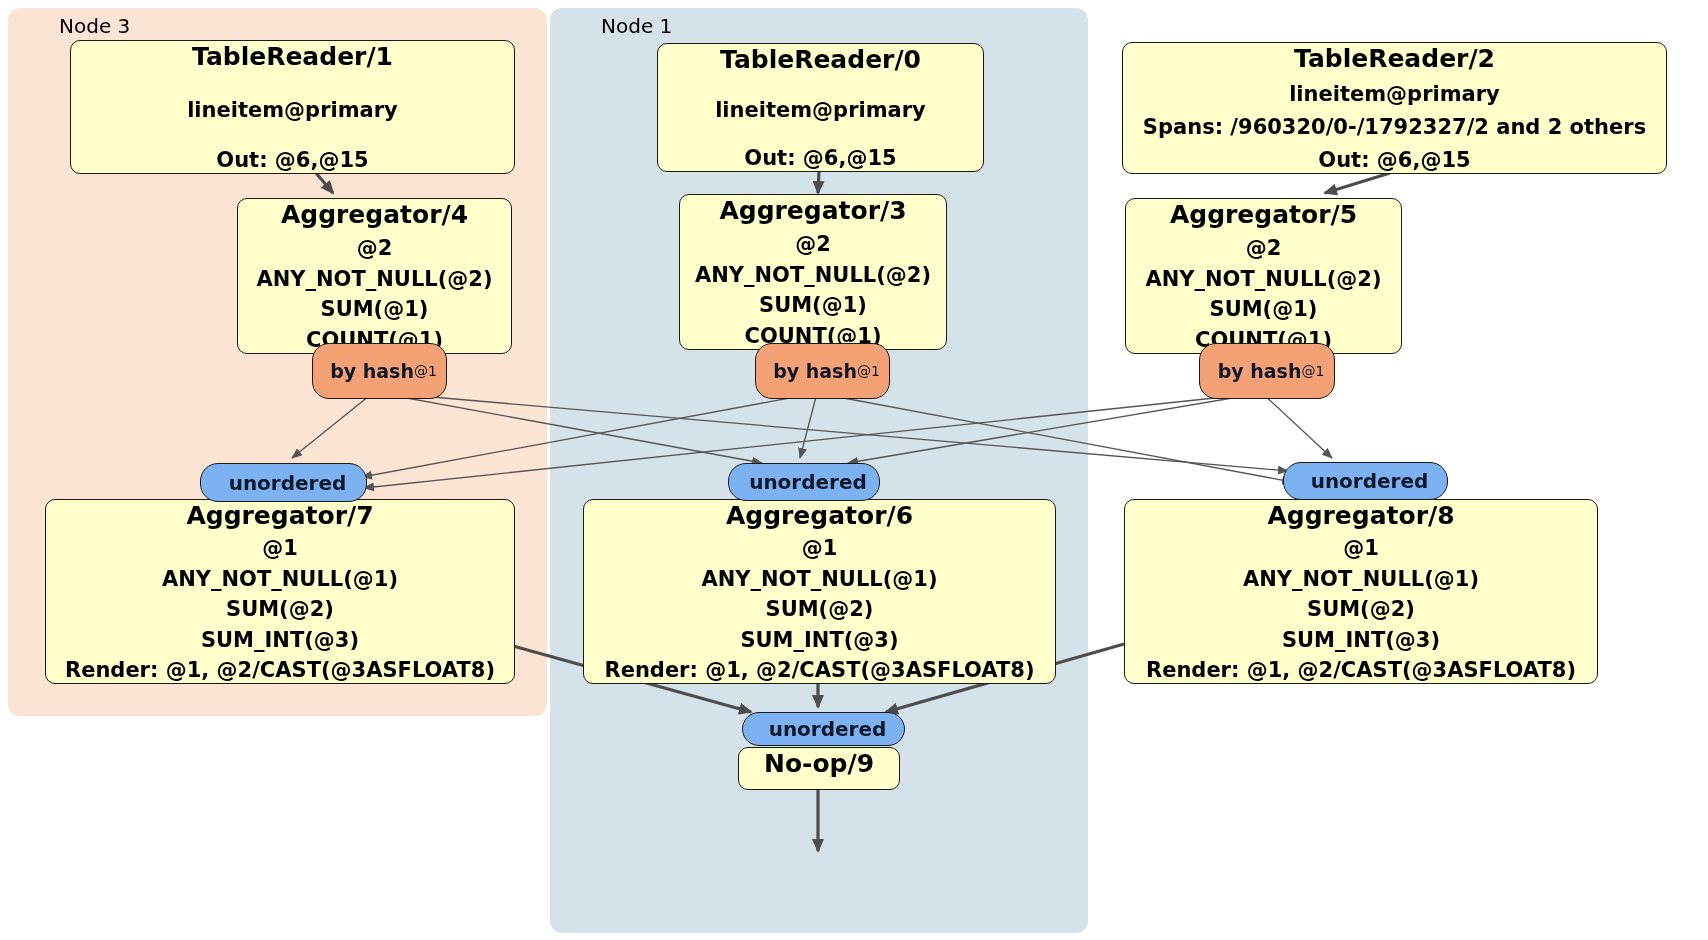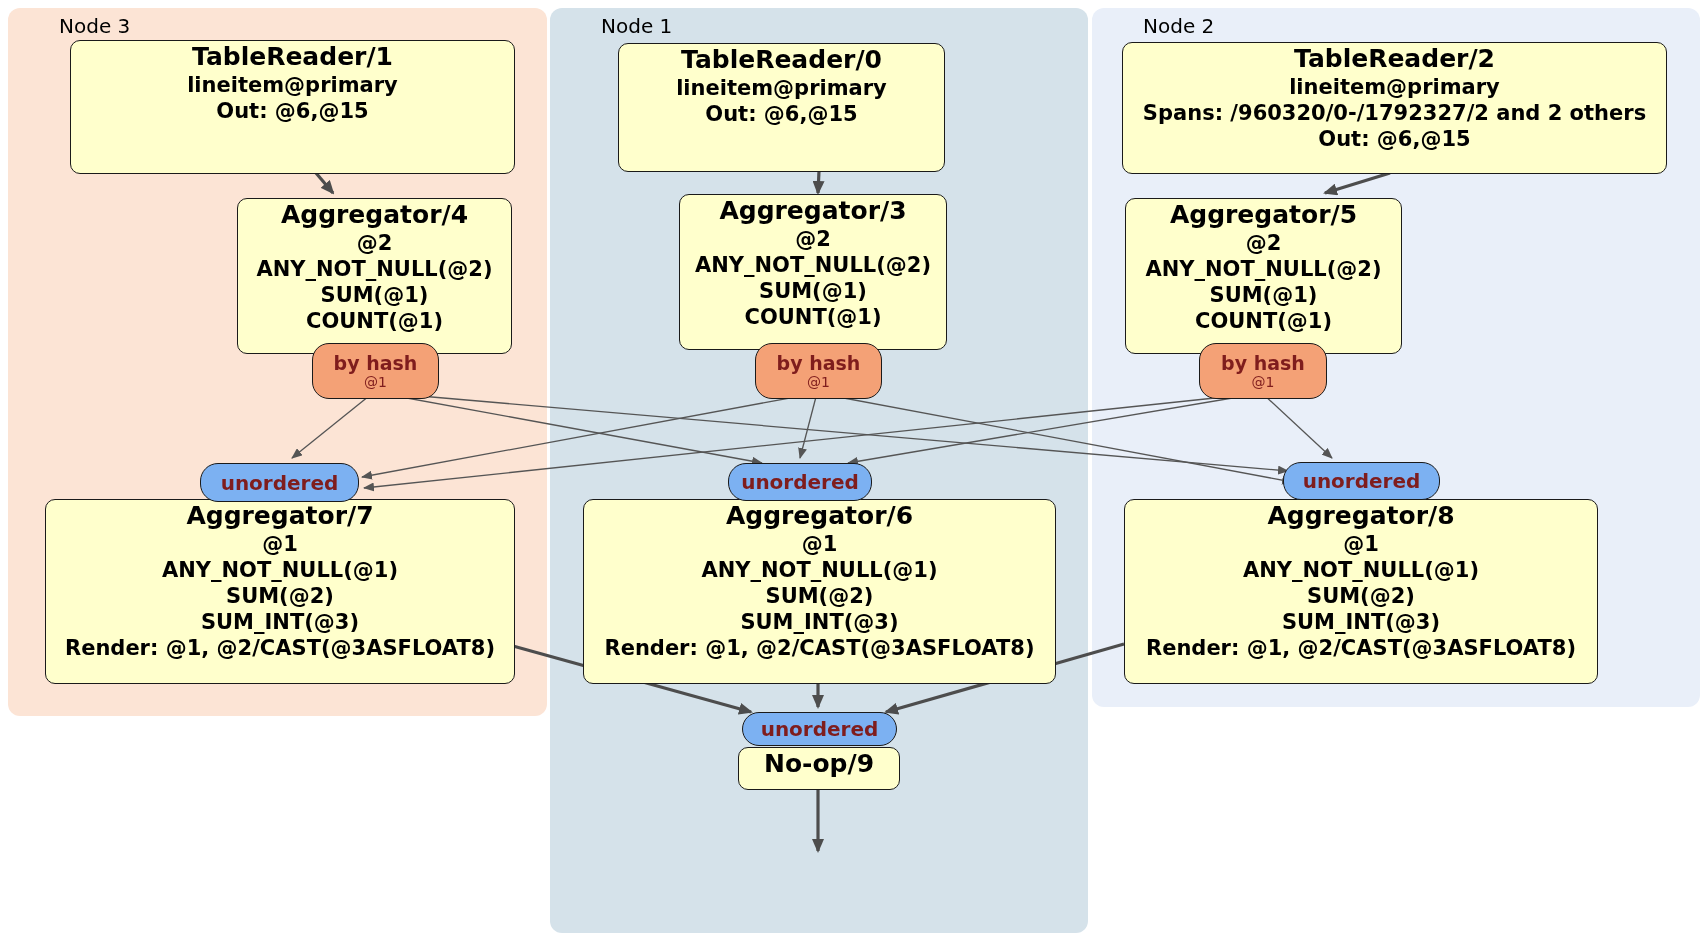--- a/index.html
+++ b/index.html
@@ -2,44 +2,41 @@
 <html style="--panel-node3-bg: #fce4d5; --panel-node1-bg: #d5e2ea; --panel-node2-bg: #e9eff9; --box-bg: #ffffcc; --router-bg: #f4a176; --sync-bg: #7cb1f2; --border: #1a1a1a; --edge-thin: #555555; --edge-thick: #4d4d4d;"><head>
 <meta charset="utf-8">
 <style>
   html,body{margin:0;padding:0;background:#ffffff;}
   .canvas{position:relative;width:1708px;height:940px;background:#ffffff;
           font-family:"DejaVu Sans",sans-serif;overflow:hidden;}
   .panel{position:absolute;border-radius:12px;z-index:0;}
   .panel-label{position:absolute;top:6px;left:11px;font-size:20px;color:#000;margin-left:40px;}
   .edges{position:absolute;left:0;top:0;z-index:1;}
   .nbox{position:absolute;background:var(--box-bg,#ffffcc);border:1.6px solid var(--border,#1a1a1a);
-        border-radius:10px;display:flex;flex-direction:column;justify-content:flex-start;
+        border-radius:10px;display:flex;flex-direction:column;justify-content:space-between;
         align-items:center;text-align:center;z-index:2;color:#000;}
   .nbox .title{font-weight:bold;font-size:25px;line-height:31px;}
   .nbox .line{font-size:21px;line-height:26px;white-space:nowrap;font-weight:bold;}
   .pill{position:absolute;border:1.6px solid var(--border,#1a1a1a);display:flex;
-        flex-direction:column;justify-content:center;align-items:center;z-index:3;color:#7f1d1d;}
+        flex-direction:row;justify-content:center;align-items:center;z-index:3;color:#0f172a;padding-left:8px;}
   .router{background:var(--router-bg,#f4a176);border-radius:17px;}
   .router .rl{font-weight:bold;font-size:19px;line-height:22px;}
   .router .rd{font-size:14px;line-height:16px;}
   .sync{background:var(--sync-bg,#7cb1f2);border-radius:18px;font-weight:bold;font-size:20px;}
 </style>
 </head>
 <body>
 
 <div class="canvas">
 
   <div class="panel" style="left:8px;top:8px;width:539px;height:708px;background:var(--panel-node3-bg)">
     <div class="panel-label">Node 3</div>
   </div>
   <div class="panel" style="left:550px;top:8px;width:538px;height:925px;background:var(--panel-node1-bg)">
     <div class="panel-label">Node 1</div>
-  </div>
-  <div class="panel" style="left:1092px;top:8px;width:608px;height:699px;background:var(--panel-node2-bg)">
-    <div class="panel-label">Node 2</div>
   </div>
 
   <svg class="edges" width="1708" height="940">
     <defs>
       <marker id="athin" markerUnits="userSpaceOnUse" markerWidth="11" markerHeight="9" refX="10" refY="4.5" orient="auto">
         <path d="M0,0 L11,4.5 L0,9 z" fill="#555555"></path>
       </marker>
       <marker id="athick" markerUnits="userSpaceOnUse" markerWidth="14" markerHeight="12" refX="12" refY="6" orient="auto">
         <path d="M0,0 L14,6 L0,12 z" fill="#4d4d4d"></path>
       </marker>
@@ -87,21 +84,21 @@
   </div>
   <div class="nbox" style="left:45px;top:499px;width:468px;height:183px">
     <div class="title">Aggregator/7</div>
     <div class="line">@1</div>
     <div class="line">ANY_NOT_NULL(@1)</div>
     <div class="line">SUM(@2)</div>
     <div class="line">SUM_INT(@3)</div>
     <div class="line">Render: @1, @2/CAST(@3ASFLOAT8)</div>
   </div>
 
-  <div class="nbox" style="left:618px;top:43px;width:325px;height:127px">
+  <div class="nbox" style="left:657px;top:43px;width:325px;height:127px">
     <div class="title">TableReader/0</div>
     <div class="line">lineitem@primary</div>
     <div class="line">Out: @6,@15</div>
   </div>
   <div class="nbox" style="left:679px;top:194px;width:266px;height:154px">
     <div class="title">Aggregator/3</div>
     <div class="line">@2</div>
     <div class="line">ANY_NOT_NULL(@2)</div>
     <div class="line">SUM(@1)</div>
     <div class="line">COUNT(@1)</div>

